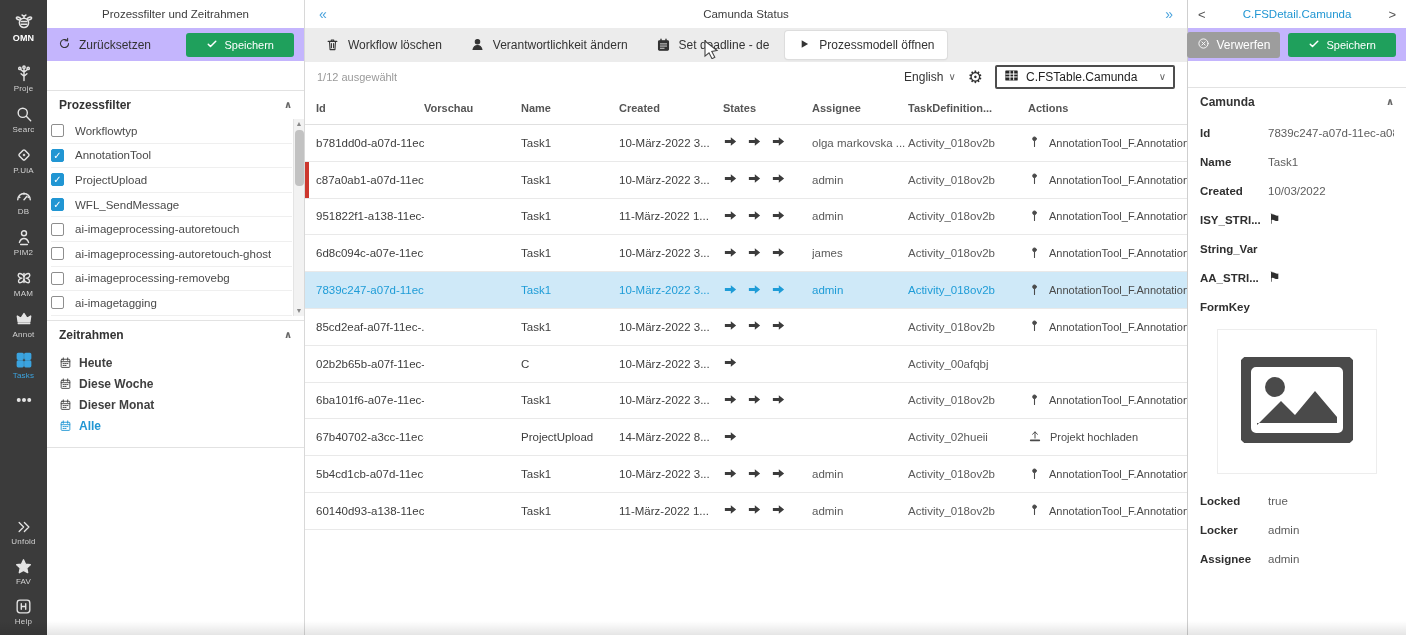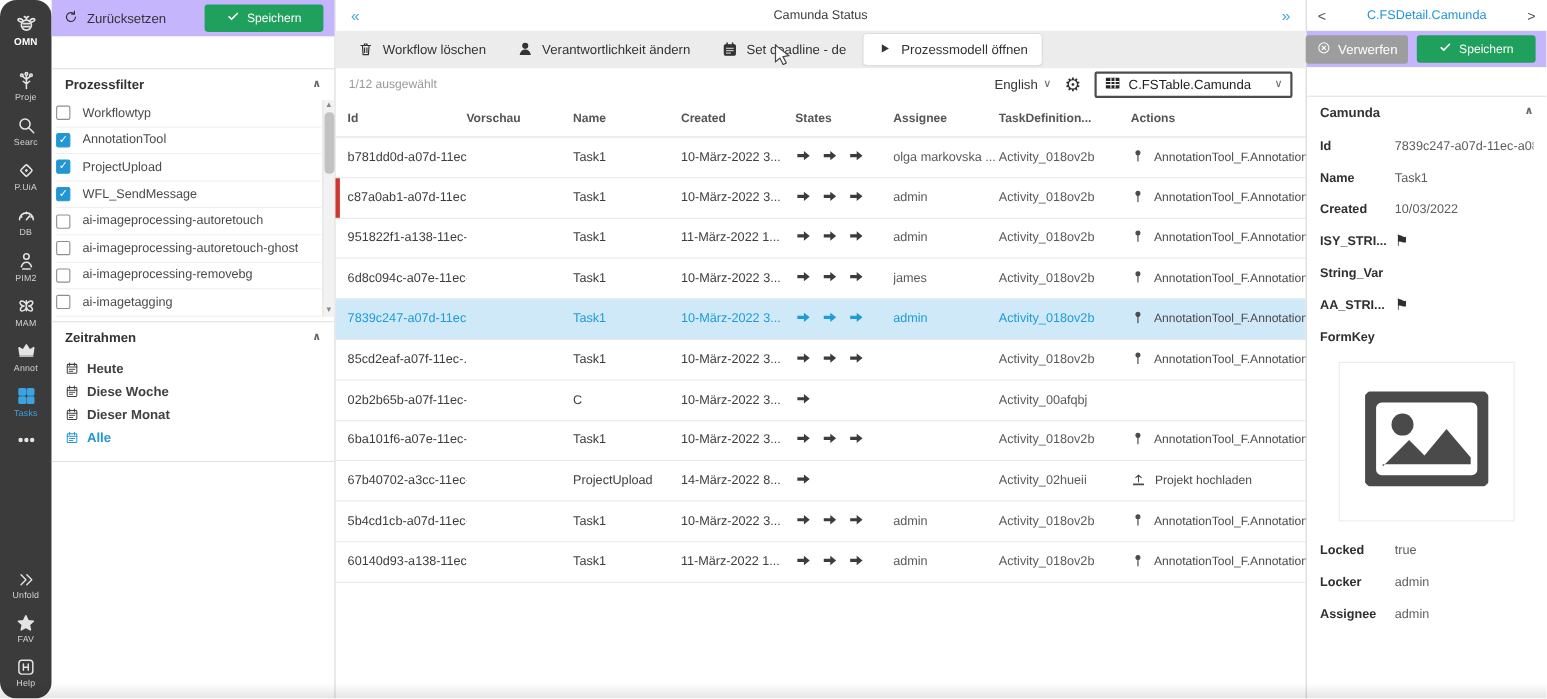--- a/index.html
+++ b/index.html
@@ -4,21 +4,21 @@
 <style>
   * { margin:0; padding:0; box-sizing:border-box; }
   html,body { width:1406px; height:635px; overflow:hidden; background:#fff;
     font-family:"Liberation Sans","DejaVu Sans",sans-serif; color:#333; }
   #app { position:relative; width:1406px; height:635px; display:flex; }
   #app::after { content:''; position:absolute; left:0; right:0; bottom:0; height:14px;
     background:linear-gradient(to bottom,rgba(0,0,0,0),rgba(0,0,0,0.10)); pointer-events:none; }
 
   
   .rail { width:47px; background:#3b3b3b; color:#e4e4e4; display:flex; flex-direction:column;
-    align-items:center; flex:0 0 47px; padding-top:6px;border-radius:15px; }
+    align-items:center; flex:0 0 47px; padding-top:6px; }
   .rail-item { width:100%; display:flex; flex-direction:column; align-items:center; gap:1px;
     padding:6px 0 5px; cursor:pointer; }
   .rail-item svg { display:block; }
   .rail-label { font-size:8px; color:#d2d2d2; letter-spacing:.2px; }
   .rail-logo { padding:4px 0 14px; }
   .rail-logo .rail-label { font-size:9px; font-weight:bold; color:#fff; }
   .rail-item.active, .rail-item.active .rail-label { color:#3ba4e0; }
   .rail-spacer { flex:1; }
   .glyph { line-height:1; }
 
@@ -274,20 +274,21 @@
               <rect x="4" y="4" width="16" height="16" rx="3.5"></rect>
               <path d="M9.2 8.5v7M14.8 8.5v7M9.2 12h5.6"></path>
             </svg>
           </span>
           <span class="rail-label">Help</span>
         </div>
       </nav>
   </aside>
 
   <section class="filter-panel">
+    <div class="panel-titlebar">Prozessfilter und Zeitrahmen</div>
     <div class="panel-toolbar">
       <button class="flat-btn">
         <span class="icon" id="refresh-ic"><svg width="15" height="15" viewBox="0 0 24 24" fill="none" stroke="currentColor" stroke-width="1.7" stroke-linecap="round" stroke-linejoin="round">
               <path d="M18.5 12a6.5 6.5 0 1 1-1.9-4.6"></path>
               <path d="M17 3.5v4.2h-4.2"></path>
             </svg></span>
         <span>Zurücksetzen</span>
       </button>
       <span style="flex:1"></span>
       <button class="green-btn">

